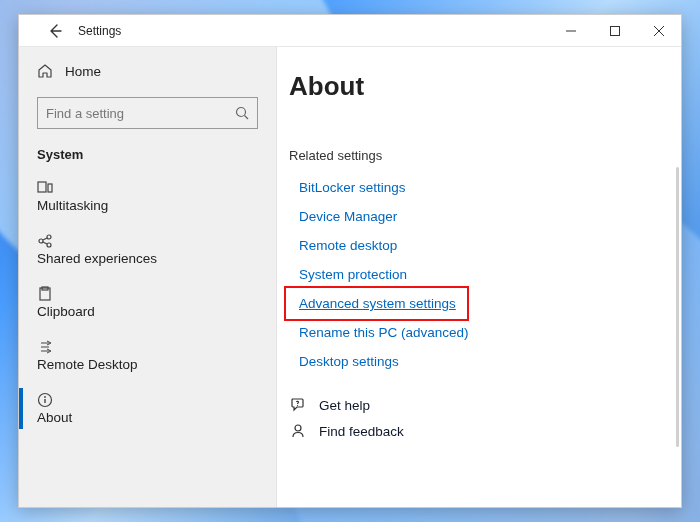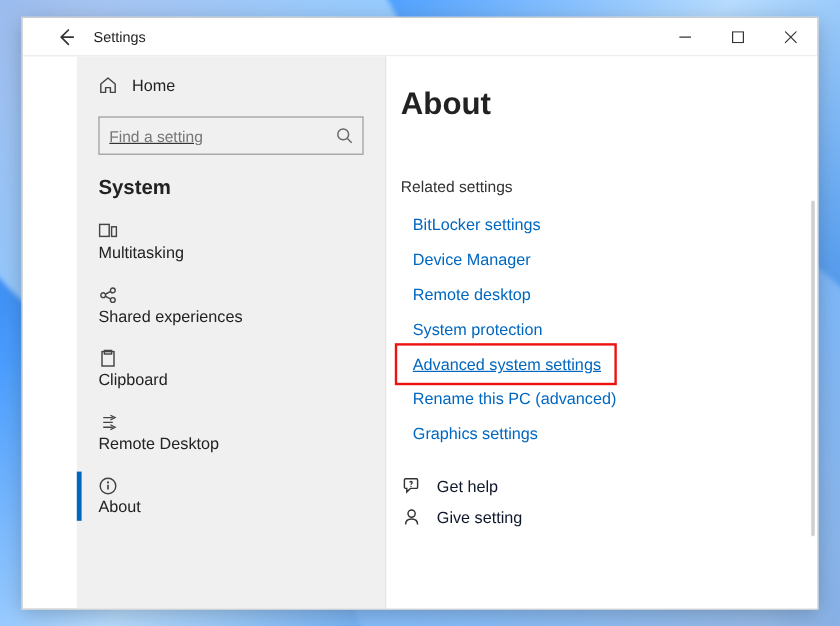--- a/index.html
+++ b/index.html
@@ -18,33 +18,33 @@
     }
     .titlebar {
       height:32px; display:flex; align-items:center; justify-content:space-between;
       padding-left:21px; font-size:12px; color:#222;
       border-bottom: 1px solid #e8e8e8;
     }
     .titlebar-left { display:flex; align-items:center; gap:14px; padding-left:6px;}
     .back-btn { width:18px; height:18px; display:flex; align-items:center; justify-content:center; cursor:pointer;}
     .wndbtns { display:flex; }
     .wndbtn { width:44px; height:32px; display:flex; align-items:center; justify-content:center; cursor:pointer;}
-    .content { flex:1; display:flex;padding-left:45px; }
+    .content { flex:1; display:flex; }
     .sidebar {
       width:258px; background:#f0f0f0; border-right:1px solid #e3e3e3;
       display:flex; flex-direction:column; padding-top:8px;
     }
     .home-row { display:flex; align-items:center; gap:12px; padding:8px 18px; font-size:13.5px; color:#222; cursor:pointer;}
     .searchbox {
       margin:10px 18px 14px; height:32px; border:1px solid #999; background:#f0f0f0;
       display:flex; align-items:center; padding:0 8px; font-size:13px; color:#666;
     }
-    .searchbox input { flex:1; border:none; background:transparent; outline:none; font-size:13px; color:#333;text-decoration:underline;}
+    .searchbox input { flex:1; border:none; background:transparent; outline:none; font-size:13px; color:#333;}
     .searchbox input::placeholder { color:#777; }
-    .section-label { padding:4px 18px 8px; font-size:17px; font-weight:600; color:#222;}
+    .section-label { padding:4px 18px 8px; font-size:13px; font-weight:600; color:#222;}
     .navlist { position:relative; }
     .navitem {
       position:relative; display:flex; gap:2px;
       padding:10px 18px; font-size:13.5px; color:#222; cursor:pointer;flex-direction:column;
     }
     .navitem .ic { width:16px; height:16px; display:flex; align-items:center; justify-content:center; color:#4a4a4a;}
     .navitem.selected::before {
       content:""; position:absolute; left:0; top:6px; bottom:6px; width:4px; background:#0067c0;
     }
     .main {
@@ -172,39 +172,39 @@
     <div class="main">
       <div class="page-title">About</div>
       <div class="subheading">Related settings</div>
       <div class="linklist">
         <a>BitLocker settings</a>
         <a>Device Manager</a>
         <a>Remote desktop</a>
         <a>System protection</a>
         <a class="highlighted">Advanced system settings</a>
         <a>Rename this PC (advanced)</a>
-        <a>Graphics settings</a>
+        <a>Desktop settings</a>
       </div>
       <div class="footer-links">
         <div class="footer-row">
           <span class="fic">
               <svg width="16" height="16" viewBox="0 0 16 16">
                 <path d="M2 3 C2 2 3 2 3 2 H12 C13 2 13 3 13 3 V9 C13 10 12 10 12 10 H7 L4 13 V10 H3 C2 10 2 9 2 9 Z" stroke="#333" stroke-width="1.2" fill="none"></path>
                 <path d="M6.5 5 C6.5 4 8.5 4 8.5 5 C8.5 6 7.5 6 7.5 7" stroke="#333" stroke-width="1.1" fill="none"></path>
                 <circle cx="7.5" cy="8.3" r="0.6" fill="#333"></circle>
               </svg>
             </span>
           <span>Get help</span>
         </div>
         <div class="footer-row">
           <span class="fic">
               <svg width="16" height="16" viewBox="0 0 16 16">
                 <circle cx="8" cy="5" r="3" stroke="#333" stroke-width="1.2" fill="none"></circle>
                 <path d="M3 14 C3 11 5 9.5 8 9.5 C11 9.5 13 11 13 14" stroke="#333" stroke-width="1.2" fill="none"></path>
               </svg>
             </span>
-          <span>Give setting</span>
+          <span>Find feedback</span>
         </div>
       </div>
       <div class="vscroll"></div>
     </div>
   </div>
 </div>
 
 </body></html>

